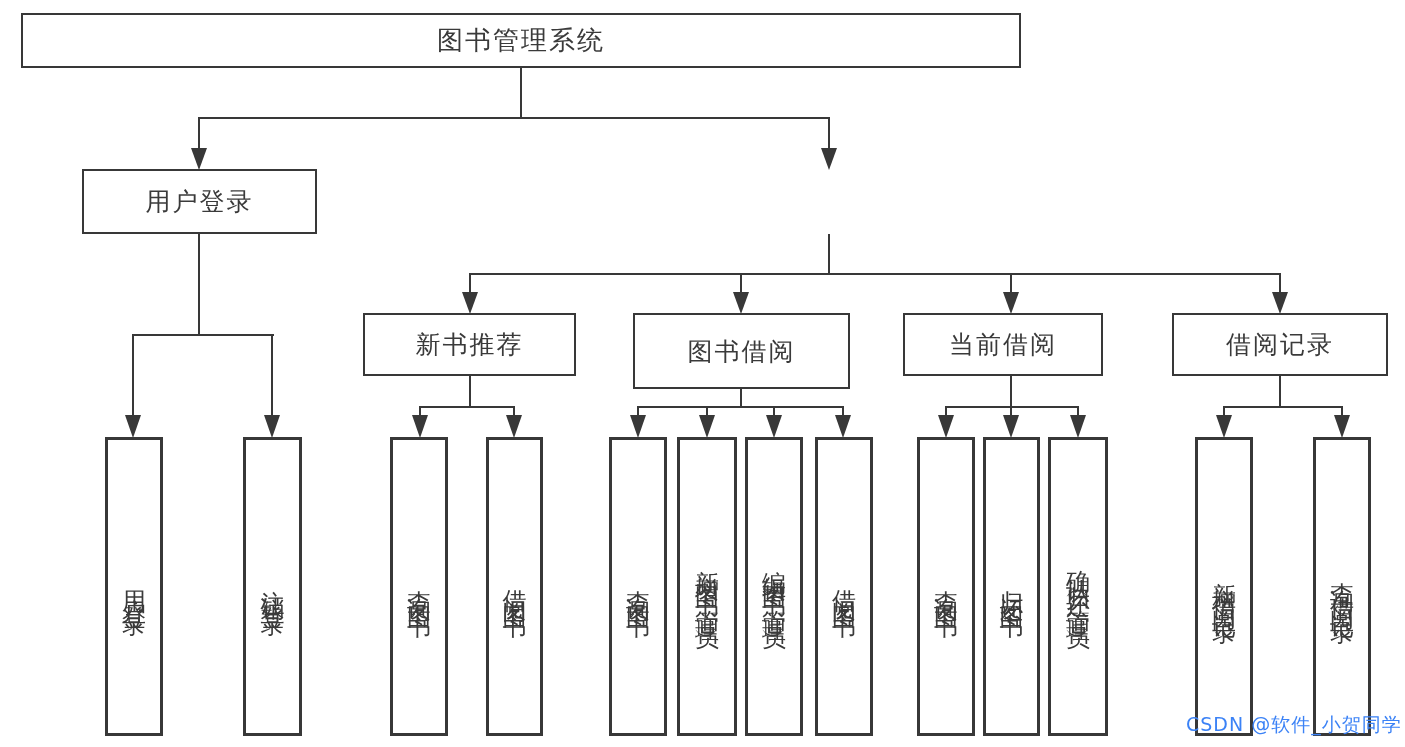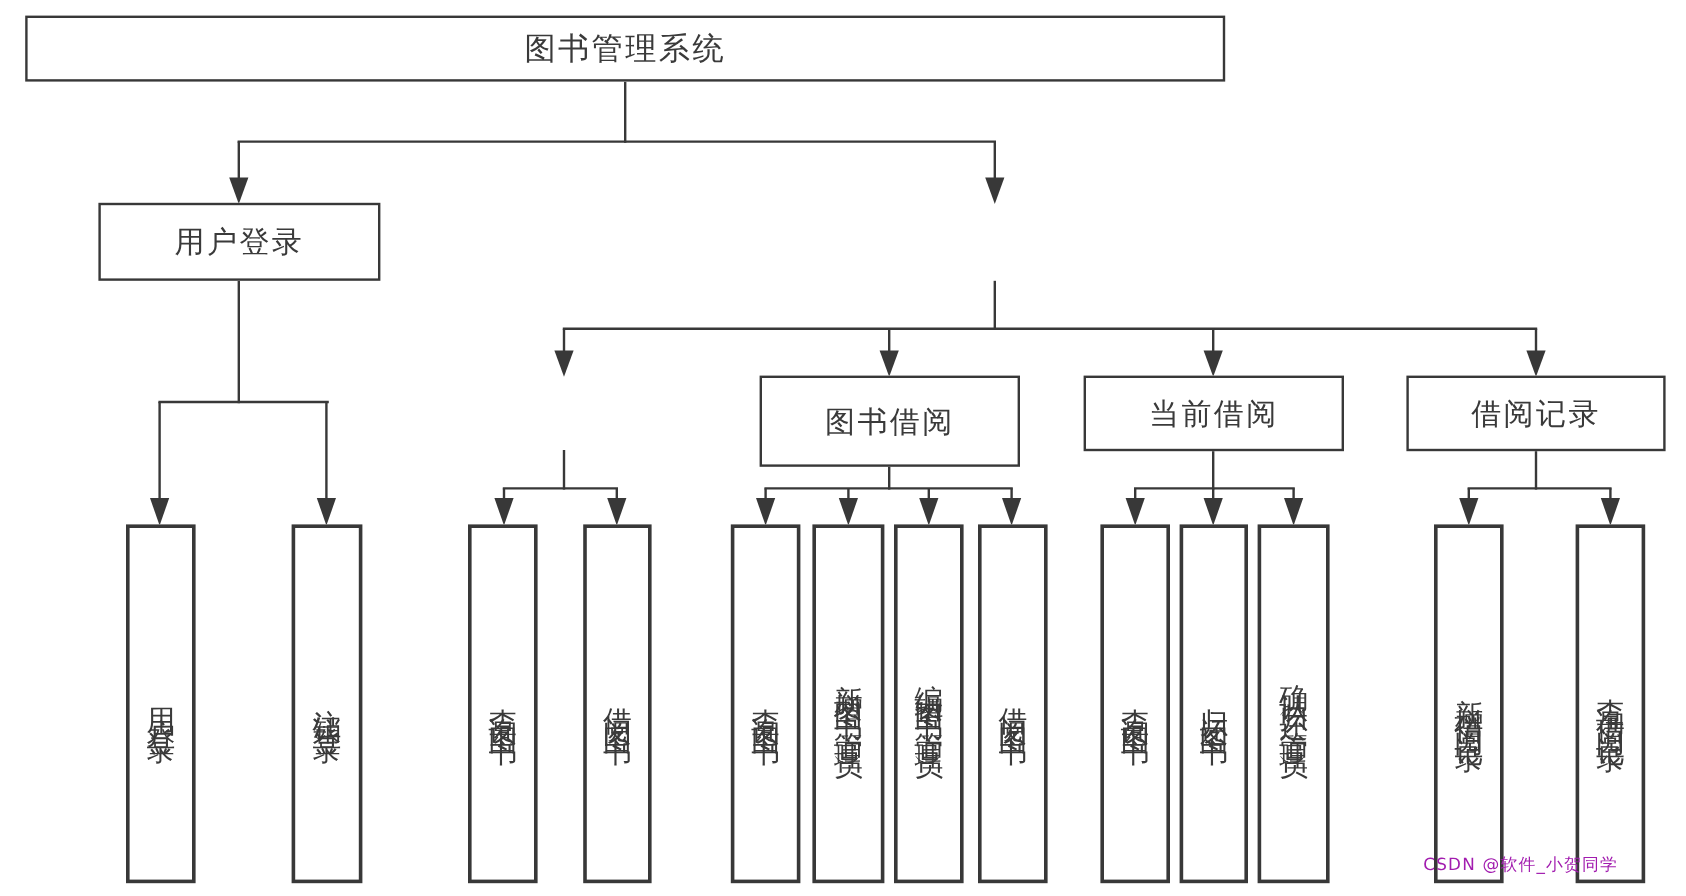--- a/index.html
+++ b/index.html
@@ -40,23 +40,23 @@
     writing-mode: vertical-rl;
     text-orientation: mixed;
     font-size: 24px;
     letter-spacing: 8px;
     line-height: 1;
   }
   #watermark {
     position: absolute;
     left: 1186px;
     top: 712px;
-    font-size: 14px;
+    font-size: 19px;
     letter-spacing: 1px;
-    color: #a21caf;
+    color: #3b82f6;
     white-space: nowrap;
   }
   svg line { stroke: #383838; stroke-width: 2; }
   svg polygon { fill: #383838; }
 </style>
 </head>
 <body>
 
 <div id="canvas">
 
@@ -133,22 +133,23 @@
       <polygon points="1216,415 1232,415 1224,438"></polygon>
       <line x1="1342" y1="407" x2="1342" y2="420"></line>
       <polygon points="1334,415 1350,415 1342,438"></polygon>
     </g>
   </svg>
 
   <div class="box root" style="left:21px; top:13px; width:1000px; height:55px;">图书管理系统</div>
 
   <div class="box lvl" style="left:82px; top:169px; width:235px; height:65px;">用户登录</div>
 
+  <div class="box lvl" style="left:363px; top:313px; width:213px; height:63px;">新书推荐</div>
   <div class="box lvl" style="left:633px; top:313px; width:217px; height:76px;">图书借阅</div>
-  <div class="box lvl" style="left:903px; top:313px; width:217px; height:63px;">当前借阅</div>
+  <div class="box lvl" style="left:903px; top:313px; width:200px; height:63px;">当前借阅</div>
   <div class="box lvl" style="left:1172px; top:313px; width:216px; height:63px;">借阅记录</div>
 
   <div class="box leaf" style="left:105px; top:437px; width:58px; height:299px;">用户登录</div>
   <div class="box leaf" style="left:243px; top:437px; width:59px; height:299px;">注销登录</div>
 
   <div class="box leaf" style="left:390px; top:437px; width:58px; height:299px;">查询图书</div>
   <div class="box leaf" style="left:486px; top:437px; width:57px; height:299px;">借阅图书</div>
 
   <div class="box leaf" style="left:609px; top:437px; width:58px; height:299px;">查询图书</div>
   <div class="box leaf" style="left:677px; top:437px; width:60px; height:299px;">新增图书（管理员）</div>

